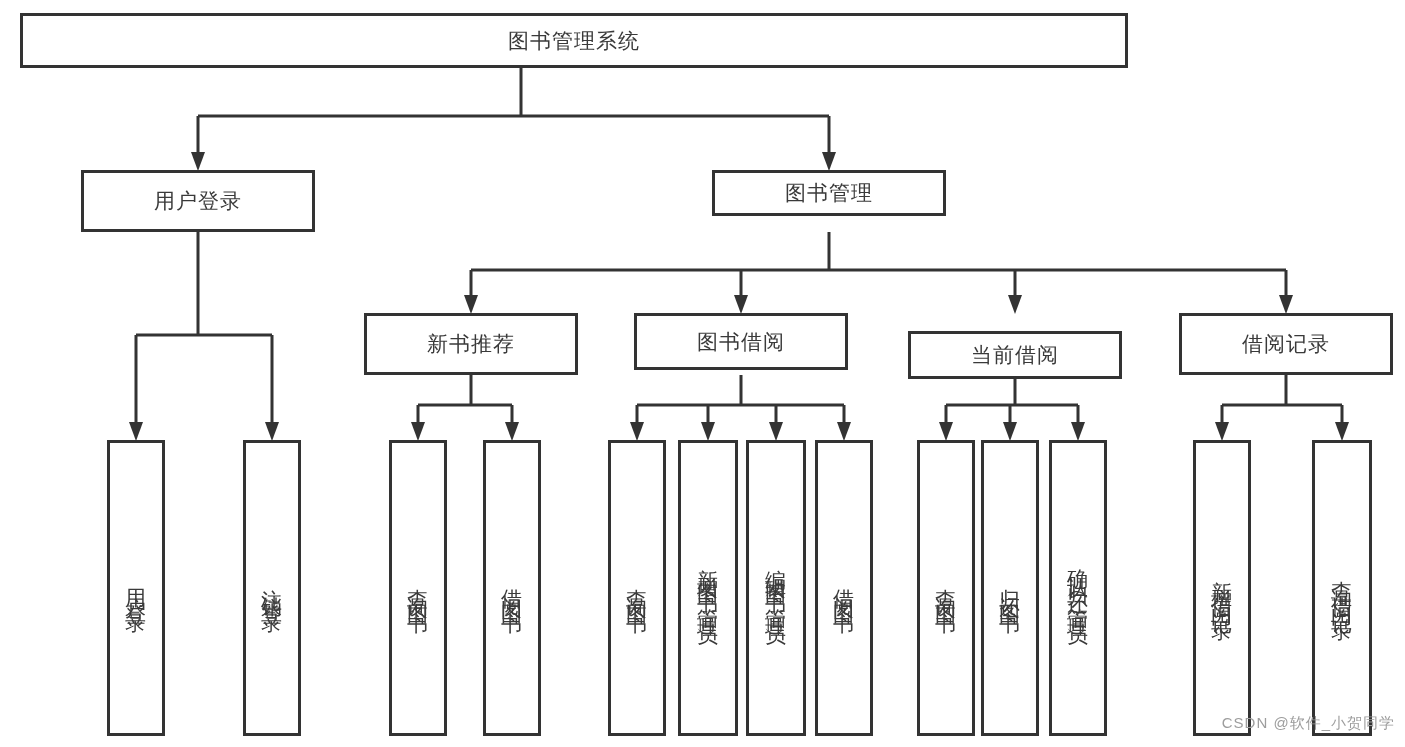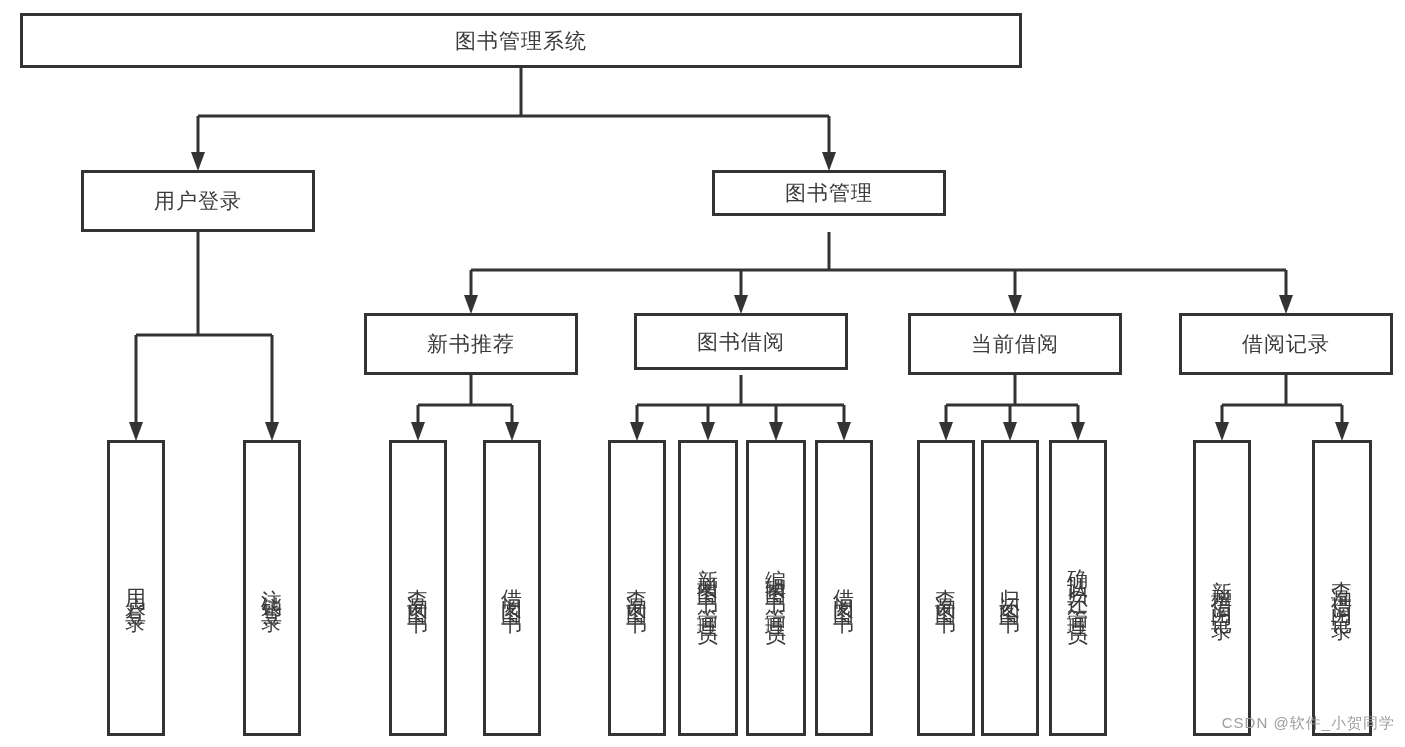--- a/index.html
+++ b/index.html
@@ -103,38 +103,38 @@
       <polygon points="769,422 783,422 776,441"></polygon>
       <polygon points="837,422 851,422 844,441"></polygon>
       <polygon points="939,422 953,422 946,441"></polygon>
       <polygon points="1003,422 1017,422 1010,441"></polygon>
       <polygon points="1071,422 1085,422 1078,441"></polygon>
       <polygon points="1215,422 1229,422 1222,441"></polygon>
       <polygon points="1335,422 1349,422 1342,441"></polygon>
     </g>
   </svg>
 
-  <div class="node" style="left:20px; top:13px; width:1002px; height:55px;">
+  <div class="node" style="left:20px; top:13px; width:1108px; height:55px;">
     <span>图书管理系统</span>
   </div>
 
   <div class="node" style="left:81px; top:170px; width:234px; height:62px;">
     <span>用户登录</span>
   </div>
   <div class="node" style="left:712px; top:170px; width:234px; height:46px;">
     <span>图书管理</span>
   </div>
 
   <div class="node" style="left:364px; top:313px; width:214px; height:62px;">
     <span>新书推荐</span>
   </div>
   <div class="node" style="left:634px; top:313px; width:214px; height:57px;">
     <span>图书借阅</span>
   </div>
-  <div class="node" style="left:908px; top:313px; width:214px; height:62px;">
+  <div class="node" style="left:908px; top:331px; width:214px; height:48px;">
     <span>当前借阅</span>
   </div>
   <div class="node" style="left:1179px; top:313px; width:214px; height:62px;">
     <span>借阅记录</span>
   </div>
 
   <div class="leaf" style="left:107px; top:440px; width:58px; height:296px;">
     <span class="vtext">用户登录</span>
   </div>
   <div class="leaf" style="left:243px; top:440px; width:58px; height:296px;">

